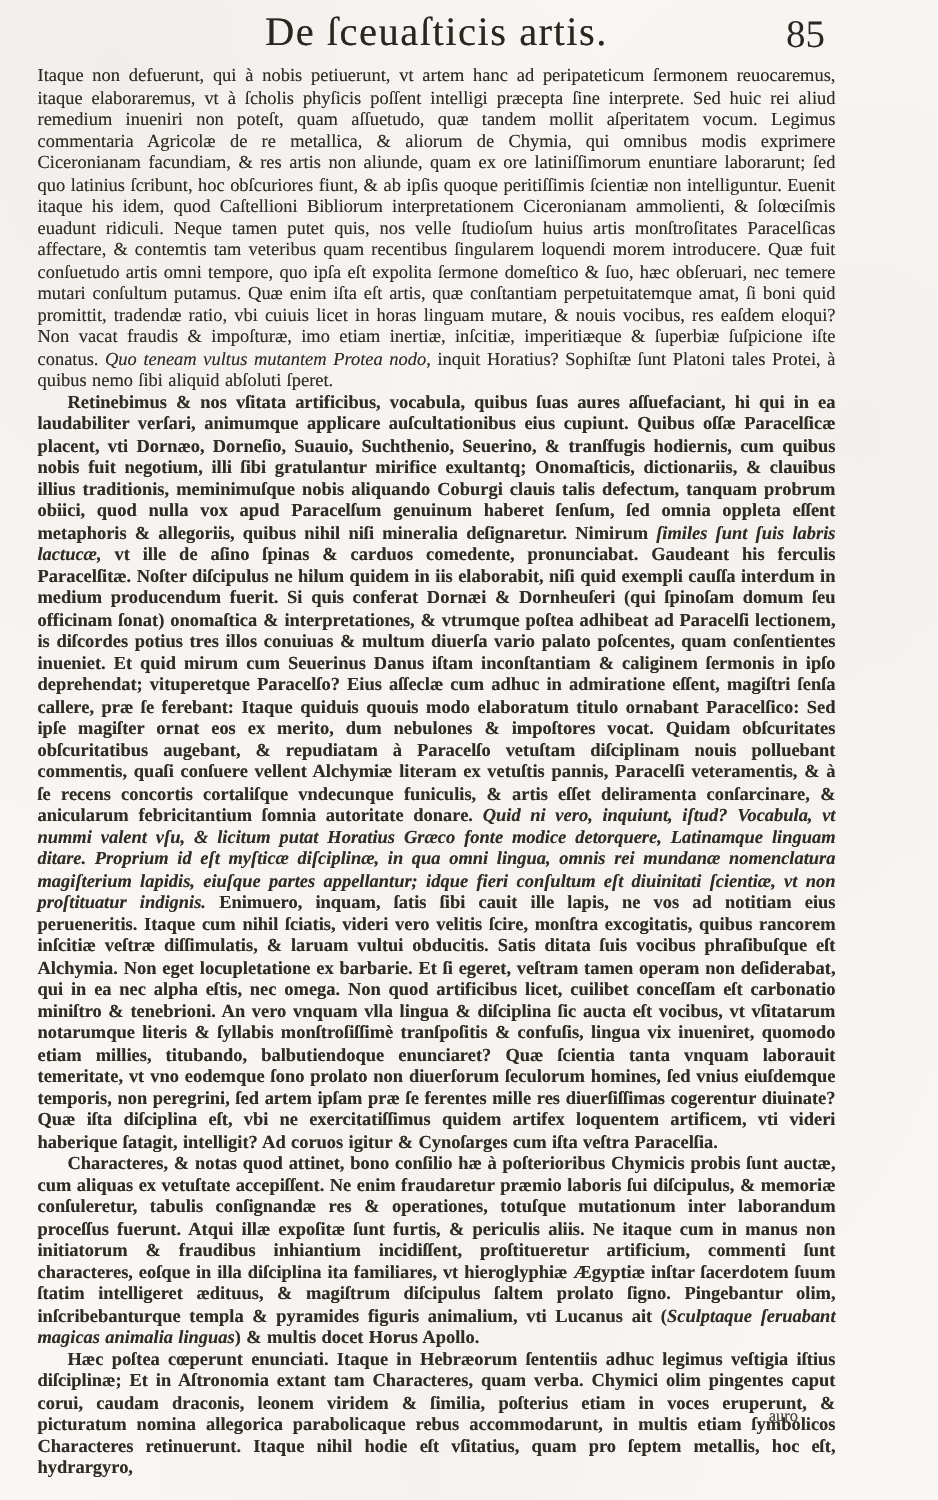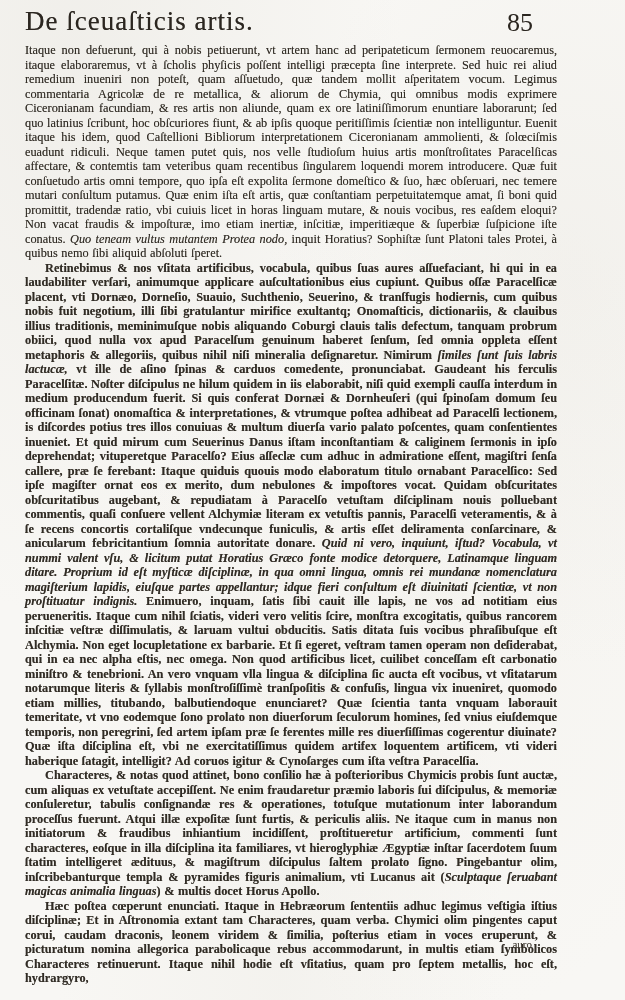--- a/index.html
+++ b/index.html
@@ -13,27 +13,29 @@
       radial-gradient(ellipse at 45% 97%, rgba(228,225,217,.22), transparent 46%),
       radial-gradient(ellipse at 70% 60%, rgba(233,230,222,.18), transparent 50%),
       #f8f7f4;
     font-family:"Liberation Serif","DejaVu Serif",serif;
     color:#312c25;
   }
   .header{
     position:absolute;top:4px;left:25px;width:532px;height:36px;
   }
   .title{
+    text-align:center;
     font-size:27px;line-height:34px;
     letter-spacing:1px;
     color:#2b2620;
     text-shadow:0 0 .4px rgba(43,38,32,.55);
   }
   .pagenum{
     position:absolute;top:2px;left:482px;width:60px;
+    text-align:center;
     font-size:26px;line-height:34px;
     color:#2b2620;
   }
   .body{
     position:absolute;top:43px;left:25px;width:532px;
     font-size:12.3px;line-height:14.5px;
     text-align:justify;
     text-shadow:0 0 .35px rgba(46,41,34,.5);
     word-spacing:.04em;
   }

